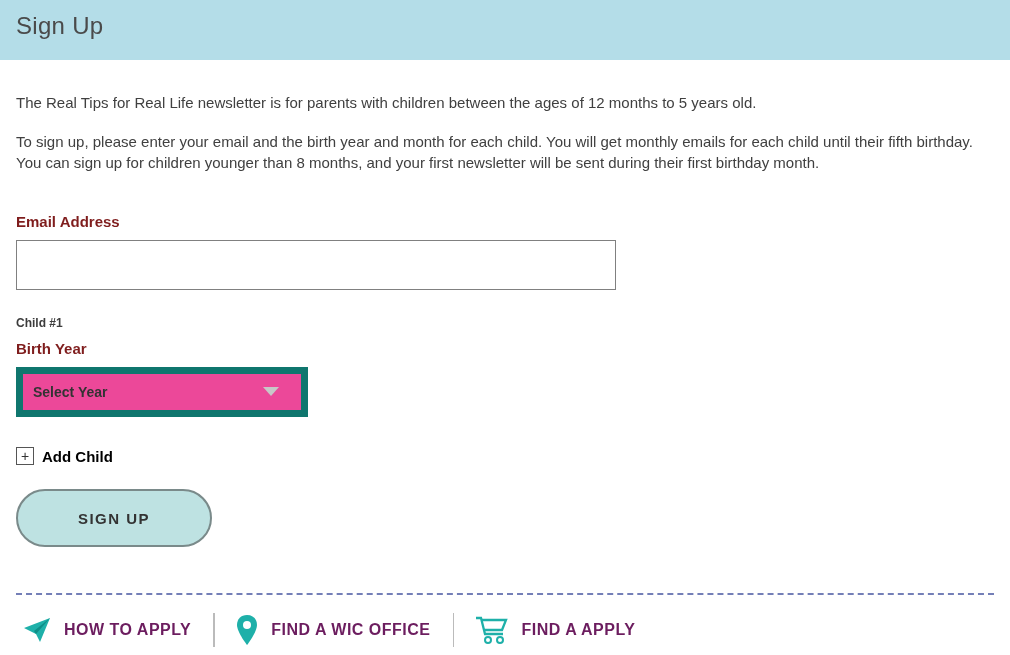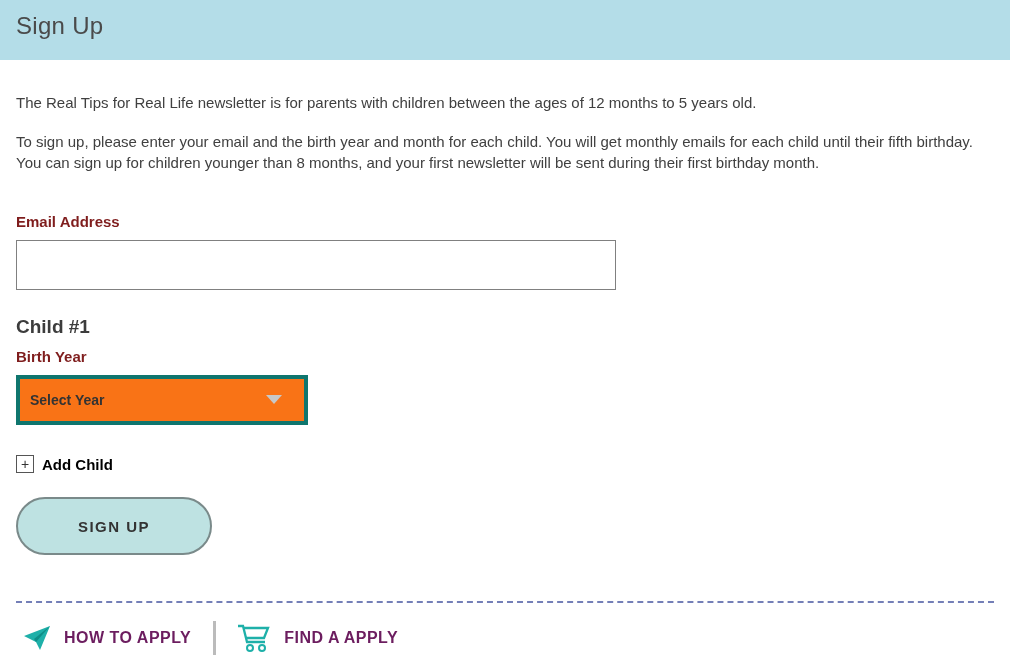--- a/index.html
+++ b/index.html
@@ -37,32 +37,32 @@
   }
   .email-input {
     width: 600px;
     height: 50px;
     border: 1px solid #808080;
     font-size: 15px;
     padding: 0 10px;
     background: #fff;
   }
   .child-heading {
-    font-size: 19px;
+    font-size: 12px;
     font-weight: 600;
     color: #3c3c3c;
     margin-top: 26px;
     margin-bottom: 10px;
   }
   .select-wrap {
     position: relative;
     width: 292px;
     height: 50px;
-    border: 4px solid #0f766e;
-    background: #f97316;
+    border: 7px solid #0f766e;
+    background: #ec4899;
     display: flex;
     align-items: center;
     padding-left: 10px;
     cursor: pointer;
   }
   .select-text {
     font-size: 14px;
     font-weight: 600;
     color: #333;
   }
@@ -194,20 +194,29 @@
         </svg>
       </span>
       <span class="footer-label">HOW TO APPLY</span>
     </div>
 
     <div class="footer-divider"></div>
 
 
     <div class="footer-divider"></div>
 
+    <div class="footer-item">
+      <span class="footer-icon">
+        <svg width="20" height="30" viewBox="0 0 20 30">
+          <path d="M10 0 C4 0 0 4 0 10 C0 17 10 30 10 30 C10 30 20 17 20 10 C20 4 16 0 10 0 Z" fill="#1eb0a9"></path>
+          <circle cx="10" cy="10" r="4" fill="#fff"></circle>
+        </svg>
+      </span>
+      <span class="footer-label">FIND A WIC OFFICE</span>
+    </div>
 
     <div class="footer-divider"></div>
 
     <div class="footer-item">
       <span class="footer-icon">
         <svg width="32" height="28" viewBox="0 0 32 28">
           <polyline points="0,2 5,2 9,18 27,18" fill="none" stroke="#1eb0a9" stroke-width="2.3"></polyline>
           <polyline points="6,4 30,4 26,14 8,14" fill="none" stroke="#1eb0a9" stroke-width="2.3"></polyline>
           <circle cx="12" cy="24" r="3" fill="none" stroke="#1eb0a9" stroke-width="2"></circle>
           <circle cx="24" cy="24" r="3" fill="none" stroke="#1eb0a9" stroke-width="2"></circle>

